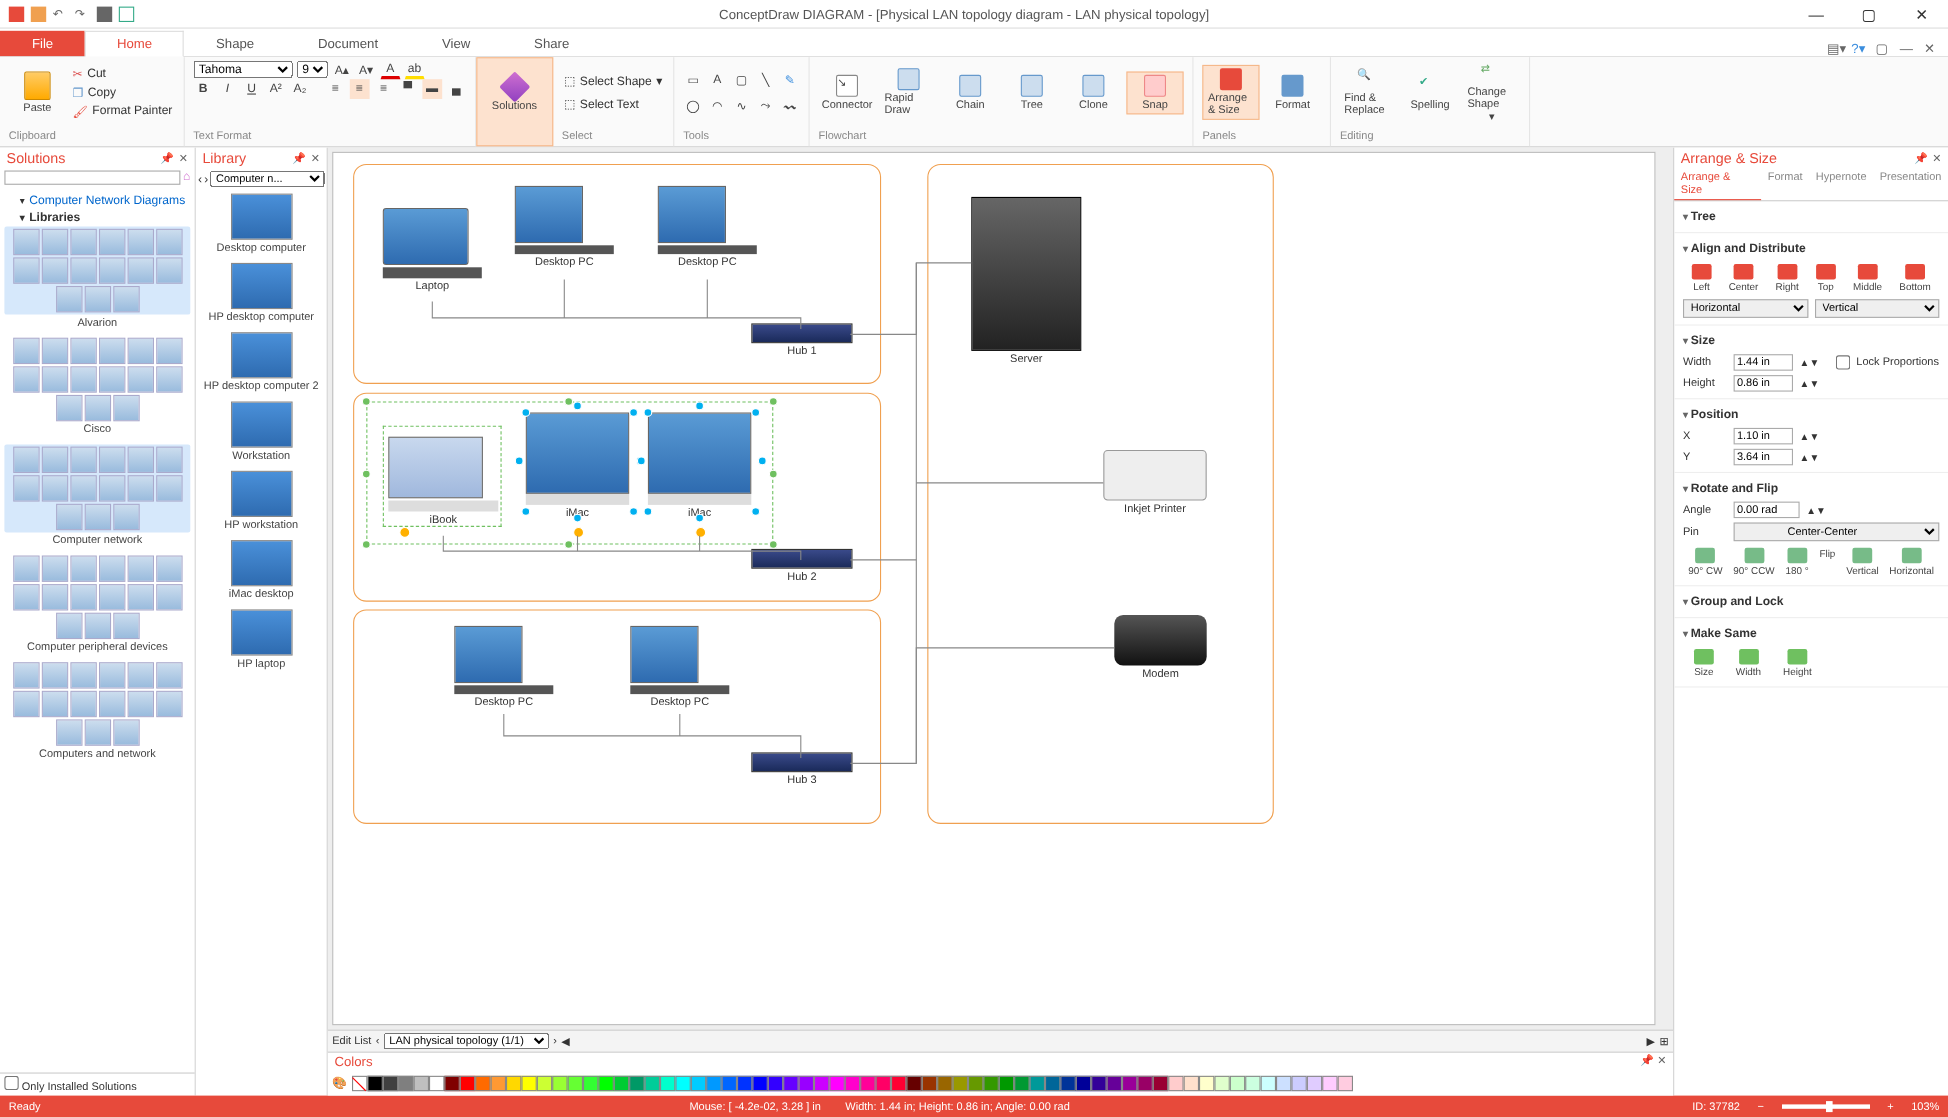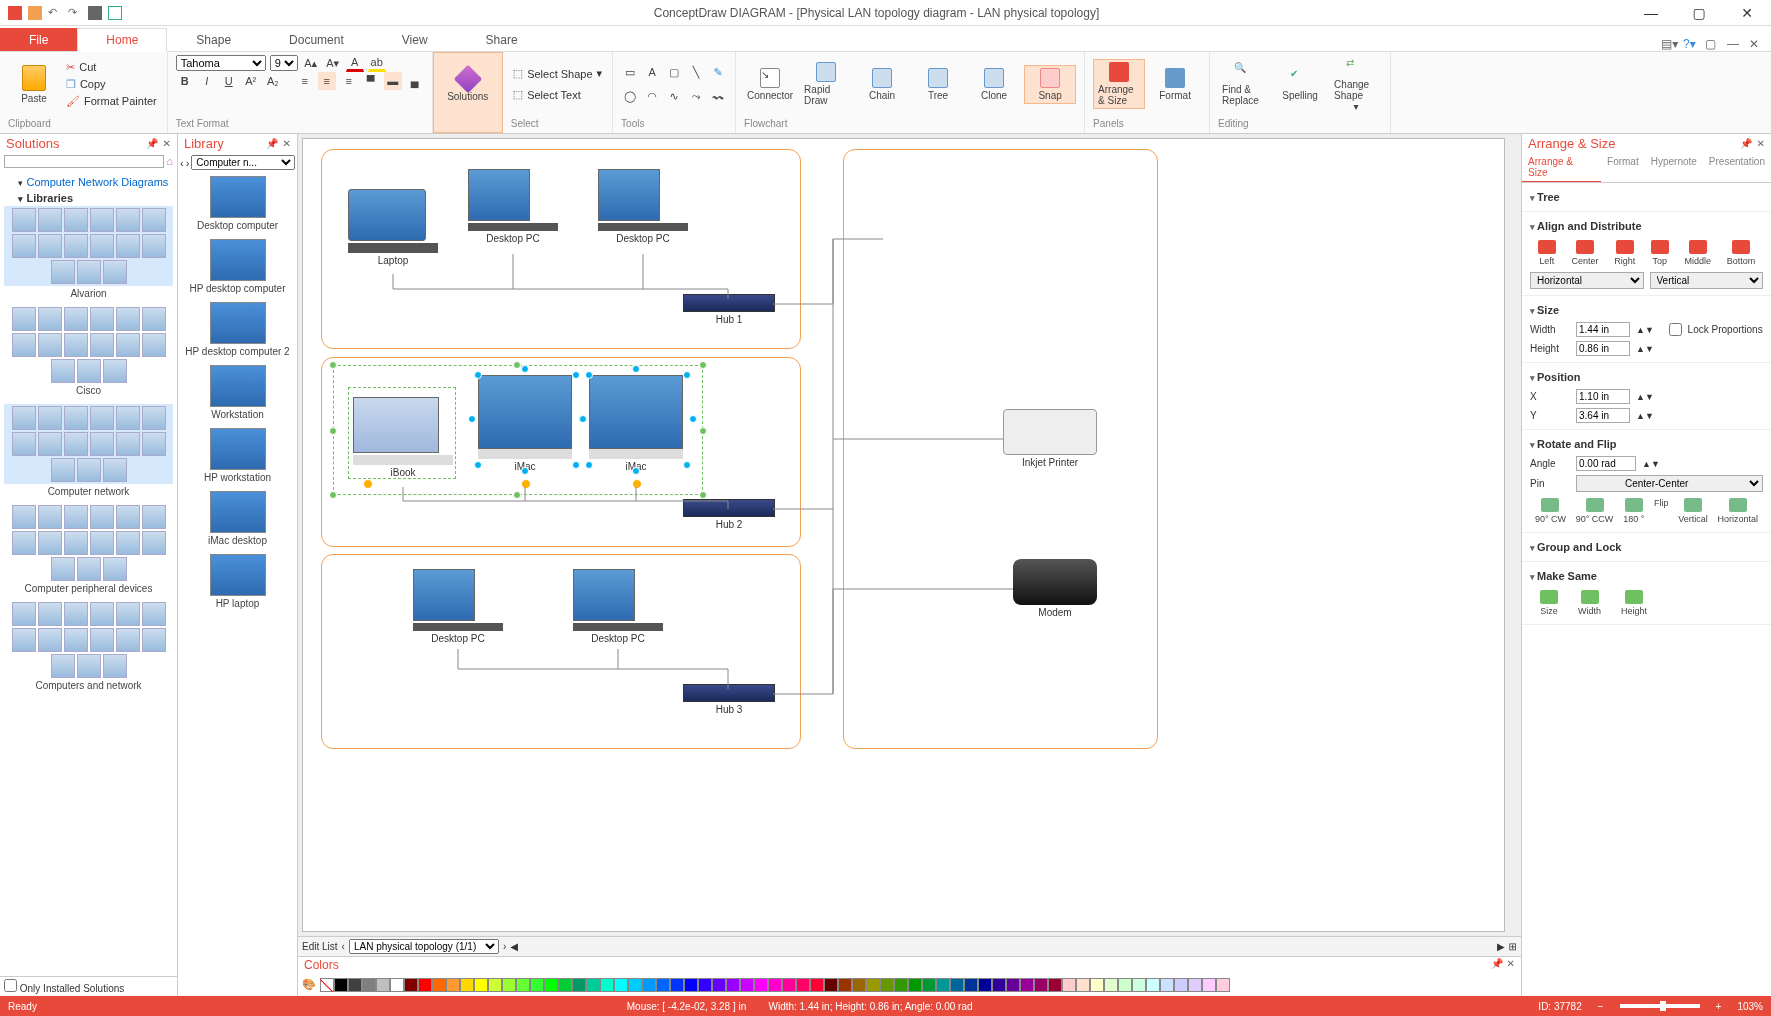--- a/index.html
+++ b/index.html
@@ -542,20 +542,24 @@
         <div class="dev" style="left:270px;top:430px;">
             <div class="body" style="width:62px;height:52px;"></div>
             <div style="height:8px;background:#555;width:90px;margin-top:2px;"></div>
             <div class="label">Desktop PC</div>
           </div>
         <div class="dev" style="left:380px;top:545px;">
             <div class="hub" style="width:92px;height:18px;"></div>
             <div class="label">Hub 3</div>
           </div>
 
+        <div class="dev" style="left:580px;top:40px;">
+            <div style="width:100px;height:140px;background:linear-gradient(#666,#222);border:1px solid #000;"></div>
+            <div class="label">Server</div>
+          </div>
         <div class="dev" style="left:700px;top:270px;">
             <div style="width:94px;height:46px;background:#eee;border:1px solid #999;border-radius:4px;"></div>
             <div class="label">Inkjet Printer</div>
           </div>
         <div class="dev" style="left:710px;top:420px;">
             <div style="width:84px;height:46px;background:linear-gradient(#555,#111);border-radius:8px;"></div>
             <div class="label">Modem</div>
           </div>
 
         <svg style="position:absolute;left:0;top:0;width:100%;height:100%;pointer-events:none;">

